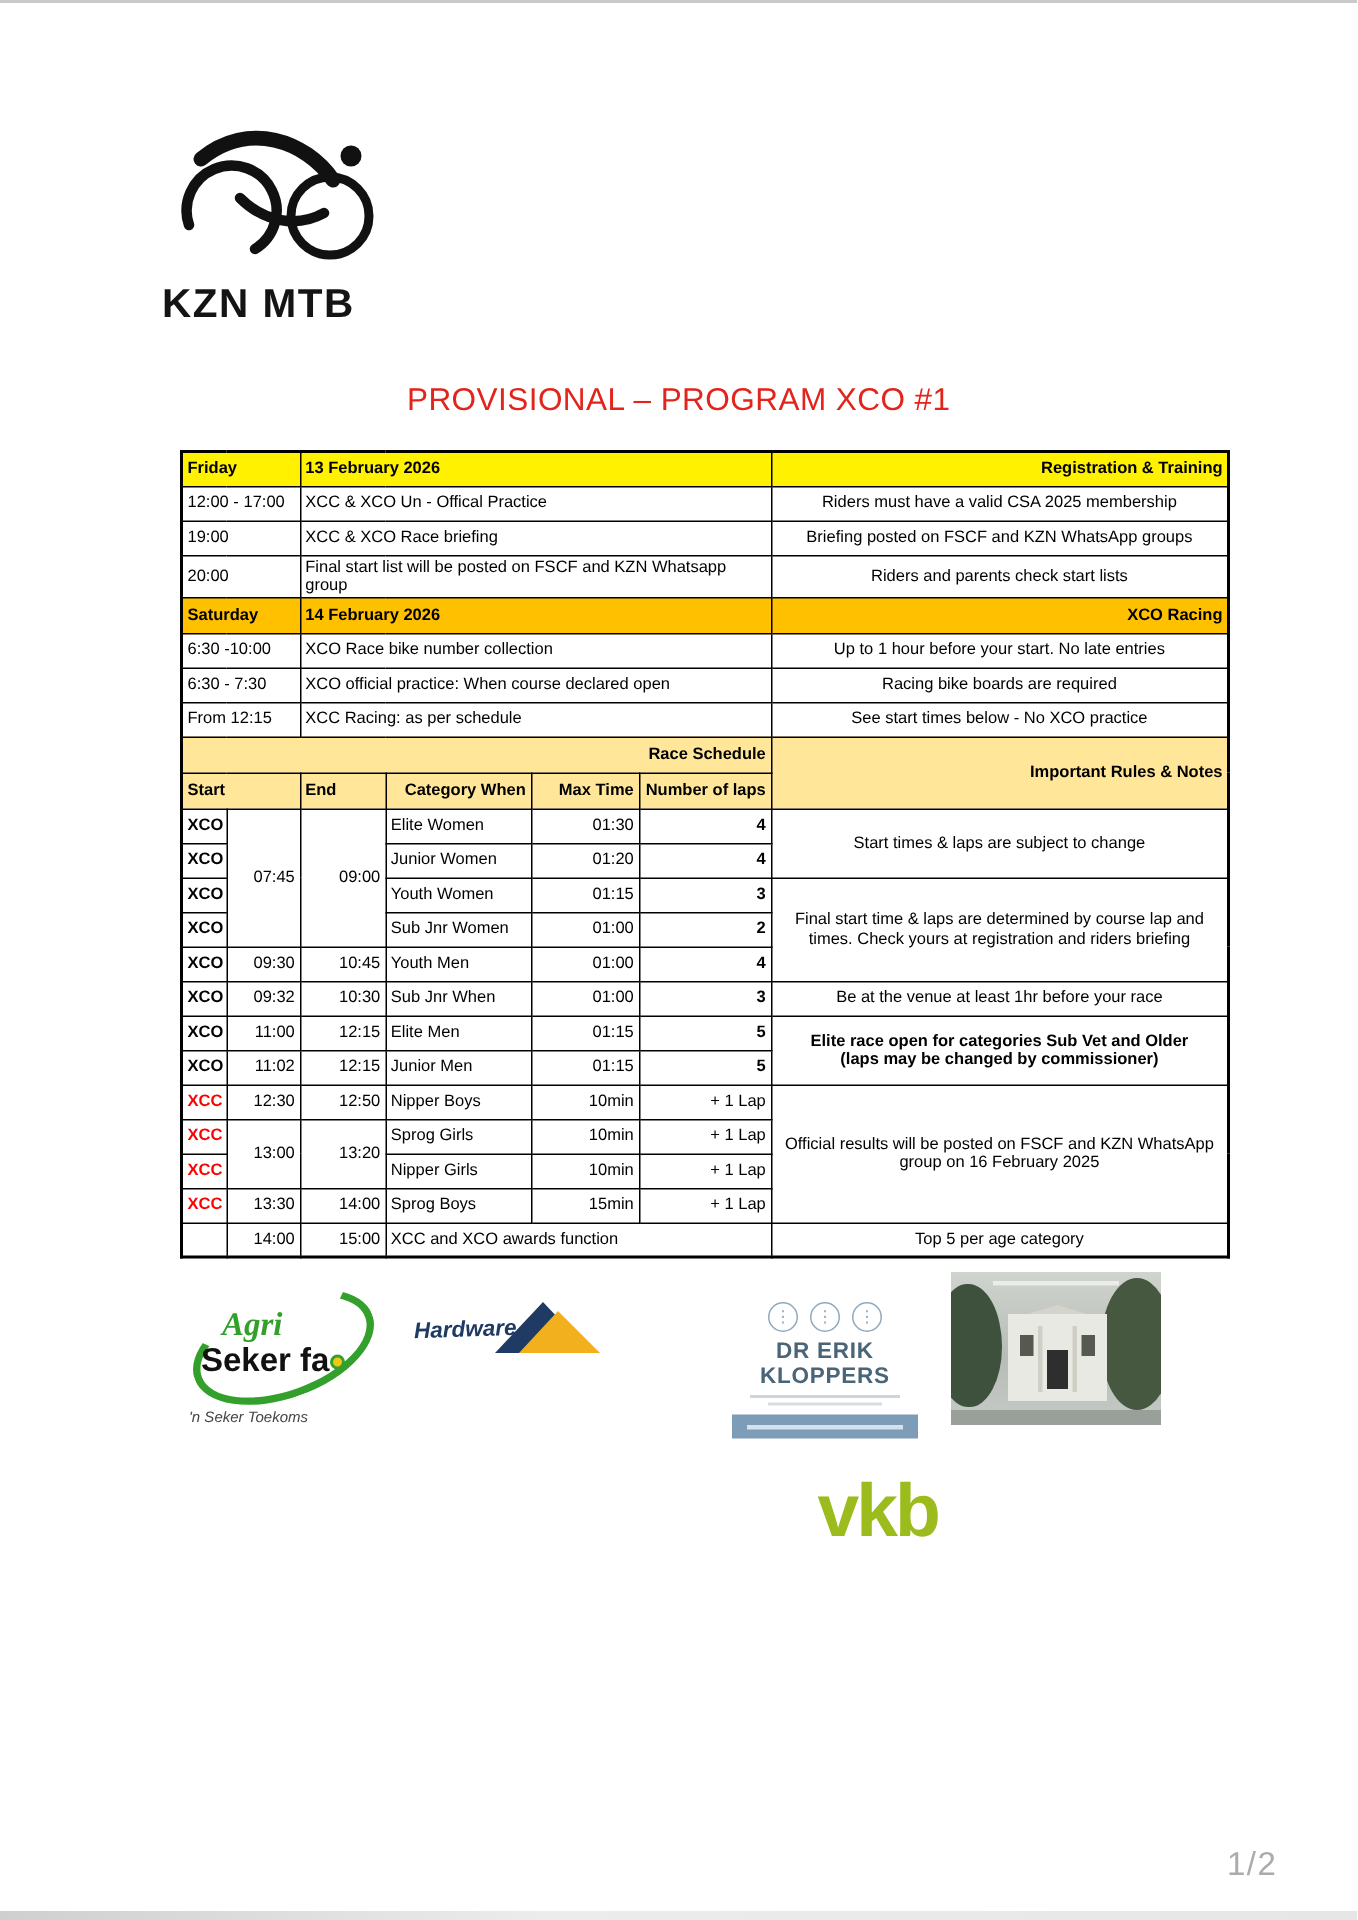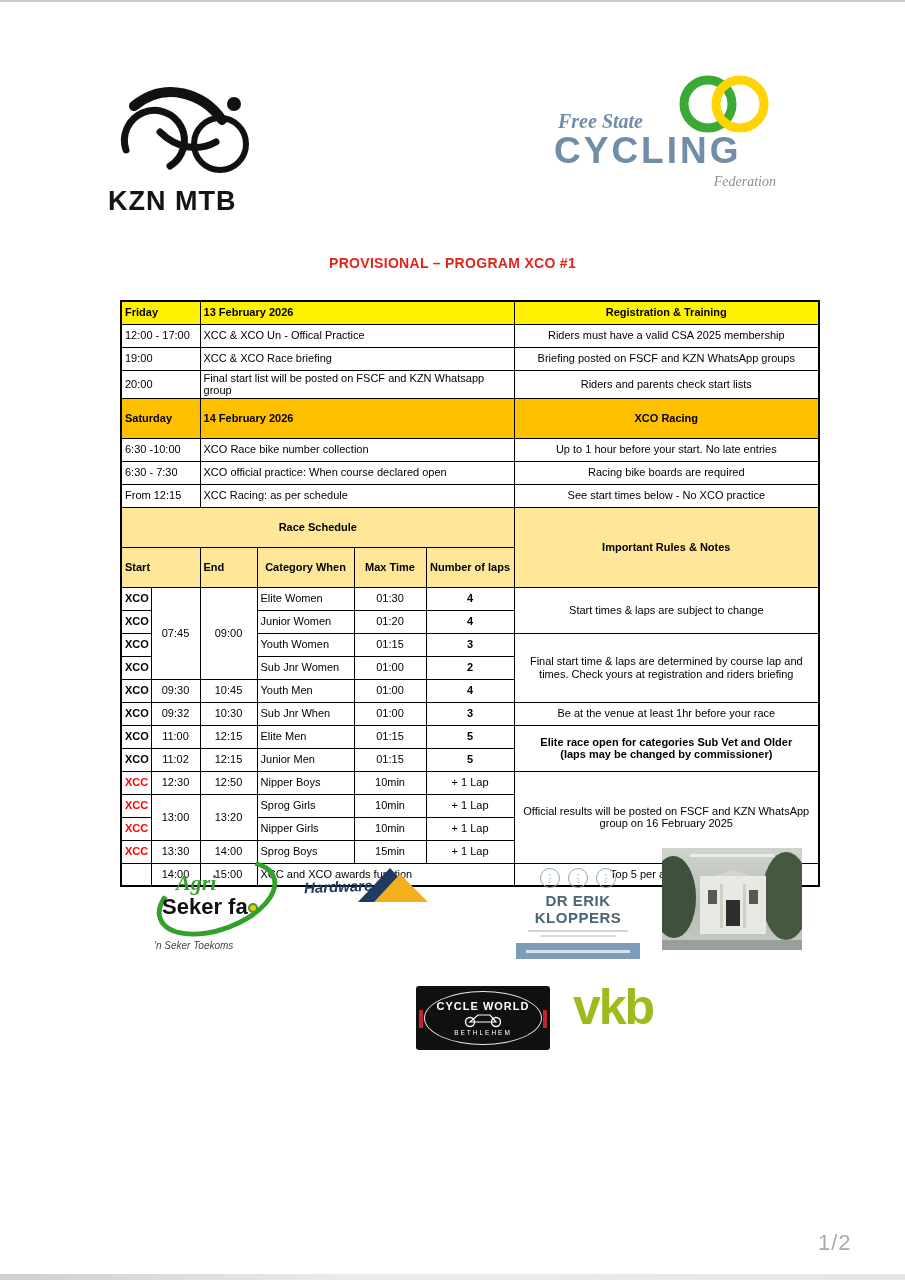--- a/index.html
+++ b/index.html
@@ -19,38 +19,38 @@
   .fscf-rings { position:absolute; right:6px; top:0px; }
   .fscf-free { position:absolute; left:8px; top:40px; font-family:"Liberation Serif", serif;
                font-style:italic; font-weight:bold; font-size:20px; color:var(--fscf_blue); }
   .fscf-main { position:absolute; left:4px; top:60px; font-size:37px; font-weight:bold;
                letter-spacing:3px; color:var(--fscf_blue); }
   .fscf-sub  { position:absolute; right:4px; top:104px; font-family:"Liberation Serif", serif;
                font-style:italic; font-size:14px; color:#8f8f8f; }
 
   
   .page-title { position:absolute; left:0; right:0; top:255px; text-align:center;
-                font-size:14px; font-weight:bold; letter-spacing:.3px; color:var(--title_red); }
+                font-size:21px; font-weight:normal; letter-spacing:.3px; color:var(--title_red); }
 
   
   table.sched { position:absolute; left:120px; top:300px; width:698px; border-collapse:collapse;
                 table-layout:fixed; font-size:11px; color:#000; border:2px solid #000; }
   table.sched td { border:1px solid #000; padding:1px 3px; height:23px; vertical-align:middle; line-height:1.15; }
-  tr.h24 td { height:40px; }
+  tr.h24 td { height:24px; }
   .b { font-weight:bold; }
-  .c { text-align:center; }
+  .c { text-align:right; }
   .pre { white-space:pre-line; }
   .yellow { background:var(--friday_yellow); }
   .orange { background:var(--saturday_orange); }
   .tan    { background:var(--header_tan); }
   .lab-red { color:var(--xcc_red); font-weight:bold; }
   td.note { text-align:center; }
 
   
-  .sp { position:absolute;margin-left:28px; }
+  .sp { position:absolute; }
 
   
   .agri { left:122px; top:862px; width:145px; height:102px; }
   .agri-ring { position:absolute; left:4px; top:2px; width:126px; height:68px;
                border:5px solid var(--agri_green); border-radius:50%;
                border-top-color:transparent; transform:rotate(-20deg); }
   .agri-word1 { position:absolute; left:26px; top:8px; font-family:"Liberation Serif", serif;
                 font-style:italic; font-weight:bold; font-size:22px; color:var(--agri_green); }
   .agri-line2 { position:absolute; left:12px; top:32px; font-size:22px; font-weight:bold; color:#111; }
   .agri-word3 { font-size:22px; font-weight:bold; color:#111; }
@@ -128,29 +128,20 @@
     <svg width="160" height="112" viewBox="0 0 160 112">
       <circle cx="112" cy="74" r="26" fill="none" stroke="#111" stroke-width="6"></circle>
       <path d="M18 80 A 30 30 0 1 1 62 96" fill="none" stroke="#111" stroke-width="7" stroke-linecap="round"></path>
       <path d="M26 36 C 58 10, 96 24, 114 50" fill="none" stroke="#111" stroke-width="10" stroke-linecap="round"></path>
       <path d="M52 62 C 68 78, 90 82, 108 72" fill="none" stroke="#111" stroke-width="7" stroke-linecap="round"></path>
       <circle cx="126" cy="34" r="7" fill="#111"></circle>
     </svg>
     <div class="kzn-text">KZN MTB</div>
   </div>
 
-  <div class="fscf-logo">
-    <svg class="fscf-rings" width="100" height="68" viewBox="0 0 100 68">
-      <circle cx="34" cy="34" r="24" fill="none" stroke="#3BAA35" stroke-width="9"></circle>
-      <circle cx="66" cy="34" r="24" fill="none" stroke="#FFD400" stroke-width="9"></circle>
-    </svg>
-    <div class="fscf-free">Free State</div>
-    <div class="fscf-main">CYCLING</div>
-    <div class="fscf-sub">Federation</div>
-  </div>
 
   <div class="page-title">PROVISIONAL – PROGRAM XCO #1</div>
 
   <table class="sched">
     <colgroup>
       <col style="width:30px">
         <col style="width:49px">
         <col style="width:57px">
       <col style="width:97px">
         <col style="width:72px">
@@ -360,31 +351,19 @@
       <div class="bldg-col c1"></div>
       <div class="bldg-col c2"></div>
       <div class="bldg-win w1"></div>
       <div class="bldg-win w2"></div>
       <div class="bldg-door"></div>
     </div>
     <div class="bldg-ground"></div>
   </div>
 
 
-  <div class="sp cworld">
-    <div class="cw-oval"></div>
-    <div class="cw-accent a1"></div>
-    <div class="cw-accent a2"></div>
-    <div class="cw-main">CYCLE WORLD</div>
-    <svg width="42" height="16" viewBox="0 0 42 16" style="position:relative;">
-      <circle cx="8" cy="10" r="4.5" fill="none" stroke="#fff" stroke-width="1.4"></circle>
-      <circle cx="34" cy="10" r="4.5" fill="none" stroke="#fff" stroke-width="1.4"></circle>
-      <path d="M8 10 L16 3 L28 3 L34 10 L20 10 Z" fill="none" stroke="#fff" stroke-width="1.2"></path>
-    </svg>
-    <div class="cw-sub">BETHLEHEM</div>
-  </div>
 
   <div class="sp vkb">
     <div class="vkb-text">vkb</div>
   </div>
 
   <div class="pageno">1/2</div>
 </div>
 
 </body></html>

